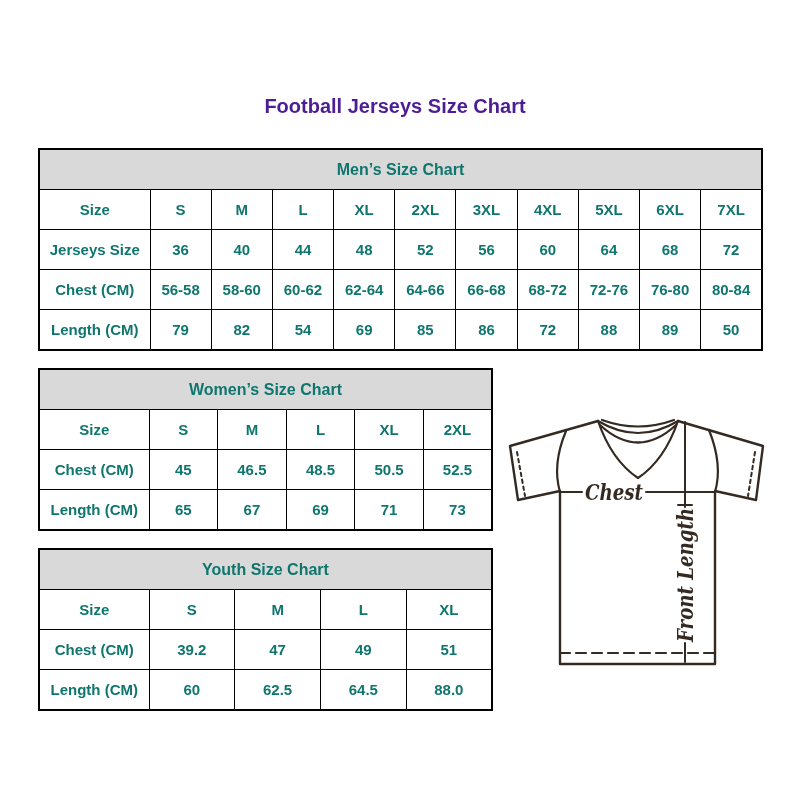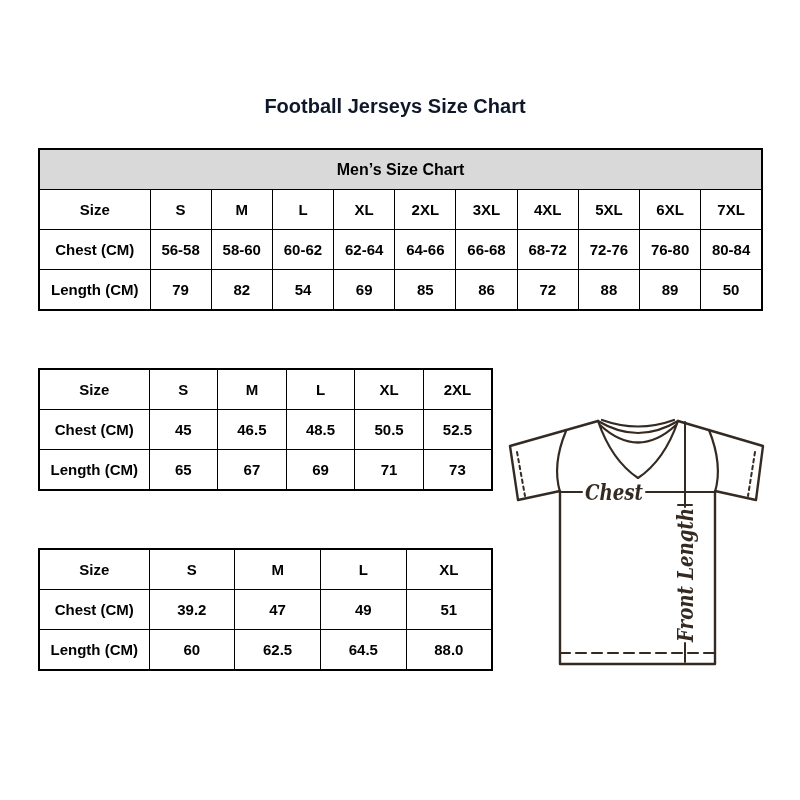--- a/index.html
+++ b/index.html
@@ -1,20 +1,20 @@
 <!DOCTYPE html>
 <html><head>
 <meta charset="utf-8">
 <style>
   html,body{margin:0;padding:0;background:#fff;}
   .page{position:relative;width:800px;height:800px;background:#ffffff;overflow:hidden;}
   .title{position:absolute;top:95px;left:0;width:790px;text-align:center;
-         font:bold 20px "Liberation Sans",sans-serif;color:#0f172a;}
+         font:bold 20px "Liberation Sans",sans-serif;color:#4c1d95;}
   table.tbl{position:absolute;border-collapse:collapse;table-layout:fixed;background:#fff;
-            font-family:"Liberation Sans",sans-serif;font-weight:bold;color:#000000;
+            font-family:"Liberation Sans",sans-serif;font-weight:bold;color:#0f766e;
             border:2px solid #000;}
   table.tbl th,table.tbl td{border:1px solid #000;text-align:center;vertical-align:middle;
             height:39px;font-size:15px;padding:0;overflow:hidden;}
   table.tbl tr.hdr th{background:#d9d9d9;font-size:16px;}
   #mens-table{left:38px;top:148px;width:725px;}
   #womens-table{left:38px;top:368px;width:455px;}
   #youth-table{left:38px;top:548px;width:455px;}
   #jersey-svg{position:absolute;left:498px;top:403px;width:275px;height:275px;}
   .diagram-text{font-family:"DejaVu Serif",serif;font-style:italic;font-weight:bold;
             font-size:23px;fill:#342a22;}
@@ -51,20 +51,33 @@
       <td>L</td>
       <td>XL</td>
       <td>2XL</td>
       <td>3XL</td>
       <td>4XL</td>
       <td>5XL</td>
       <td>6XL</td>
       <td>7XL</td>
     </tr>
     <tr>
+      <th>Jerseys Size</th>
+      <td>36</td>
+      <td>40</td>
+      <td>44</td>
+      <td>48</td>
+      <td>52</td>
+      <td>56</td>
+      <td>60</td>
+      <td>64</td>
+      <td>68</td>
+      <td>72</td>
+    </tr>
+    <tr>
       <th>Chest (CM)</th>
       <td>56-58</td>
       <td>58-60</td>
       <td>60-62</td>
       <td>62-64</td>
       <td>64-66</td>
       <td>66-68</td>
       <td>68-72</td>
       <td>72-76</td>
       <td>76-80</td>
@@ -89,20 +102,23 @@
   <table class="tbl" id="womens-table">
     <colgroup>
       <col style="width:110px">
         <col>
         <col>
         <col>
         <col>
         <col>
     </colgroup>
     <tbody>
+        <tr class="hdr">
+      <th colspan="6">Women’s Size Chart</th>
+    </tr>
     <tr>
       <th>Size</th>
       <td>S</td>
       <td>M</td>
       <td>L</td>
       <td>XL</td>
       <td>2XL</td>
     </tr>
     <tr>
       <th>Chest (CM)</th>
@@ -125,20 +141,23 @@
 
   <table class="tbl" id="youth-table">
     <colgroup>
       <col style="width:110px">
         <col>
         <col>
         <col>
         <col>
     </colgroup>
     <tbody>
+        <tr class="hdr">
+      <th colspan="5">Youth Size Chart</th>
+    </tr>
     <tr>
       <th>Size</th>
       <td>S</td>
       <td>M</td>
       <td>L</td>
       <td>XL</td>
     </tr>
     <tr>
       <th>Chest (CM)</th>
       <td>39.2</td>

